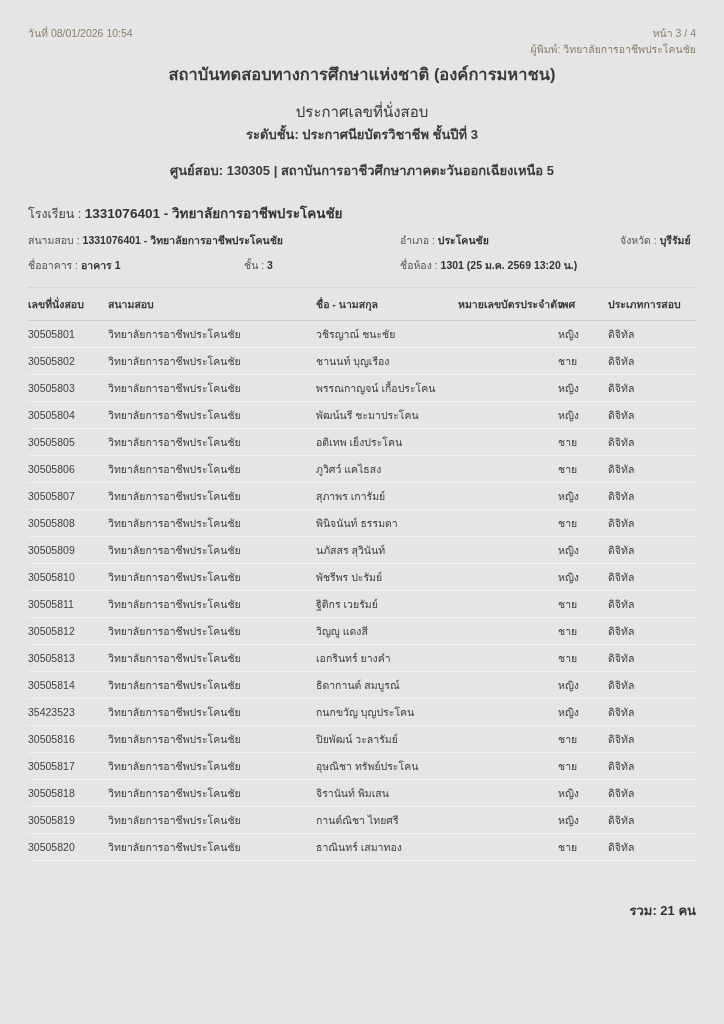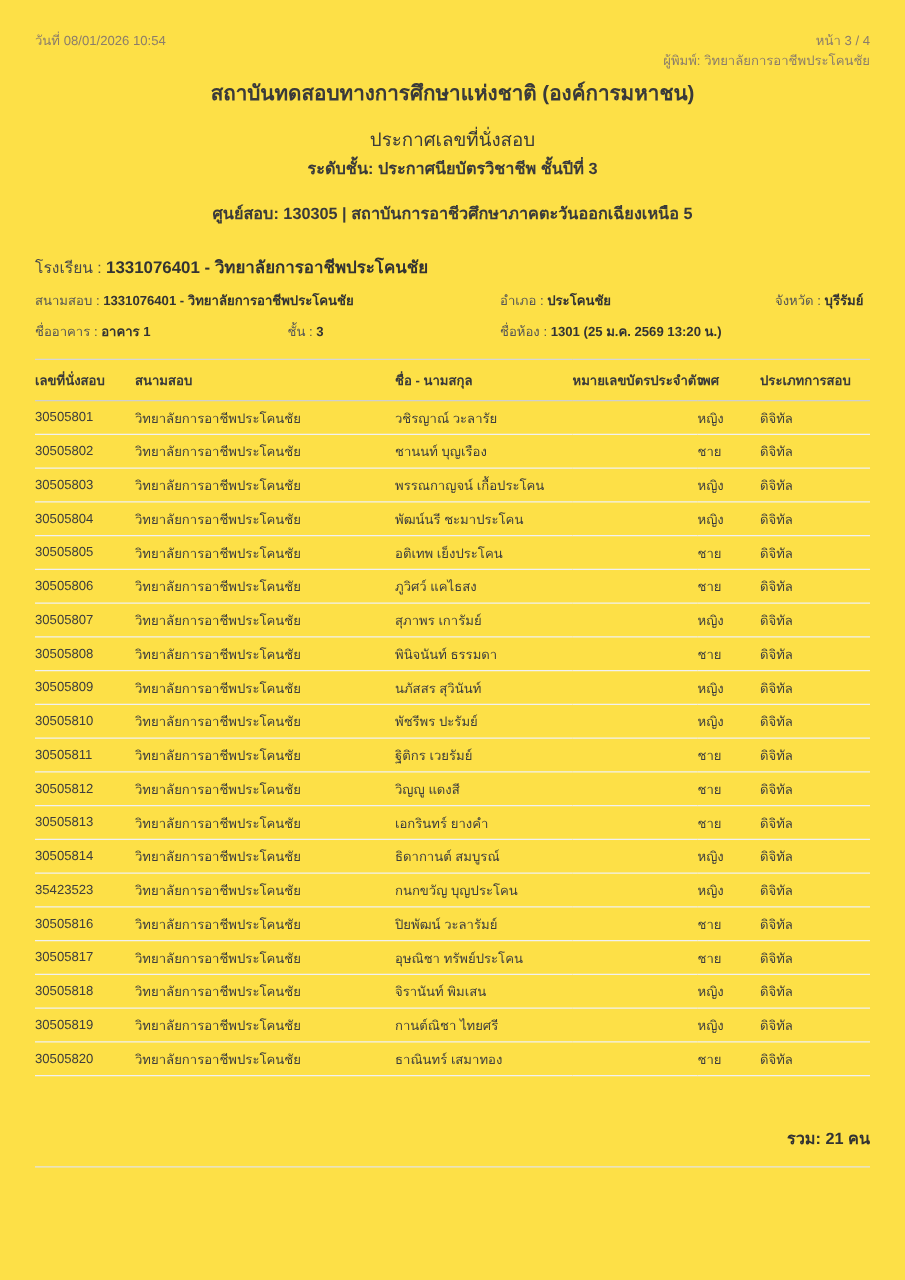--- a/index.html
+++ b/index.html
@@ -4,21 +4,21 @@
 <style>
   * { margin: 0; padding: 0; box-sizing: border-box; }
   html, body { background: #ffffff; }
   body { font-family: "Liberation Sans", "DejaVu Sans", sans-serif; }
 
   .page {
     position: relative;
     width: 724px;
     height: 1024px;
     margin: 0 auto;
-    background: #fde047;
+    background: #e5e5e5;
     color: #3d3d3d;
     padding: 26px 28px 0 28px;
     overflow: hidden;
   }
 
   
   .meta-row {
     display: flex;
     justify-content: space-between;
     align-items: flex-start;
@@ -35,21 +35,21 @@
   .doc-center  { text-align: center; font-size: 13px;   font-weight: bold; margin-top: 15px; color: #3a3a3a; }
 
   
   .school-line { margin-top: 21px; font-size: 12.5px; color: #4a4a4a; }
   .school-line .value { font-weight: bold; font-size: 13.5px; color: #333; }
 
   .info-row { position: relative; height: 17px; margin-top: 8px; font-size: 10.5px; color: #555; white-space: nowrap; }
   .info-item { position: absolute; top: 0; }
   .info-item .value { font-weight: bold; color: #333; }
   .pos-0   { left: 0; }
-  .pos-202 { left: 202px; }
+  .pos-202 { left: 216px; }
   .pos-372 { left: 372px; }
   .pos-592 { left: 592px; }
 
   
   table.seating {
     width: 668px;
     margin-top: 13px;
     border-collapse: collapse;
     table-layout: fixed;
     font-size: 10.5px;
@@ -162,21 +162,21 @@
         <th>ชื่อ - นามสกุล</th>
         <th>หมายเลขบัตรประจำตัว</th>
         <th>เพศ</th>
         <th>ประเภทการสอบ</th>
       </tr>
     </thead>
     <tbody>
   <tr>
     <td>30505801</td>
     <td>วิทยาลัยการอาชีพประโคนชัย</td>
-    <td>วชิรญาณ์ วะลารัย</td>
+    <td>วชิรญาณ์ ชนะชัย</td>
     <td></td>
     <td>หญิง</td>
     <td>ดิจิทัล</td>
   </tr>
 
   <tr>
     <td>30505802</td>
     <td>วิทยาลัยการอาชีพประโคนชัย</td>
     <td>ชานนท์ บุญเรือง</td>
     <td></td>

